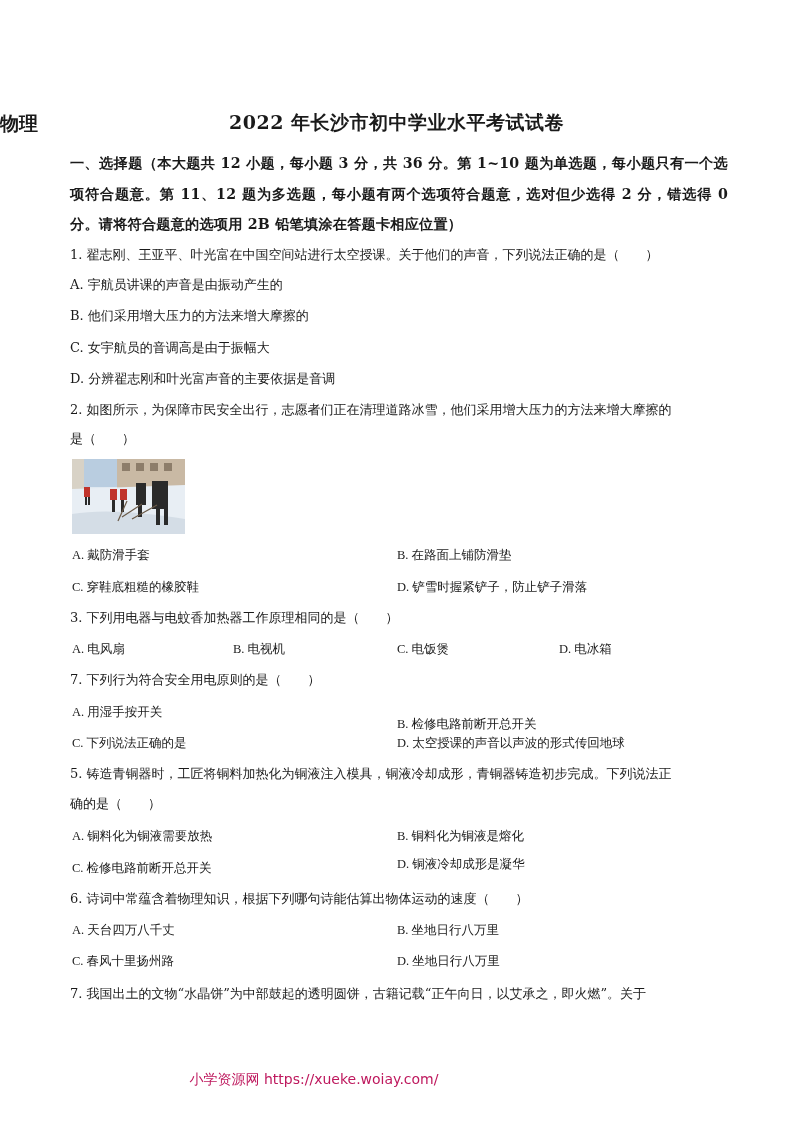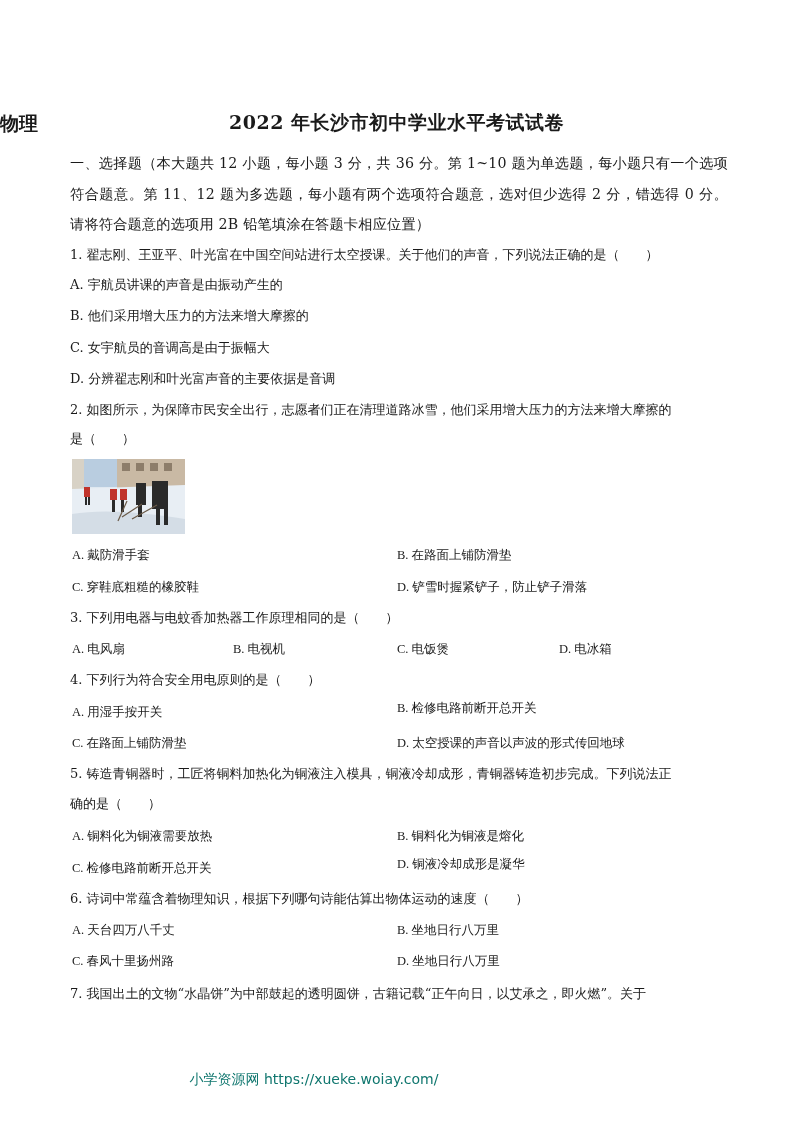--- a/index.html
+++ b/index.html
@@ -11,35 +11,35 @@
     .title {
       position: absolute; left: 0; width: 793px; top: 71px;
       text-align: center; font-weight: bold; font-size: 19px; letter-spacing: 0.5px; margin-top: 39px;
     }
     .subtitle {
       position: absolute; left: 0; width: 793px; top: 111px;
       text-align: left; font-weight: bold; font-size: 19px;
     }
     .section {
       position: absolute; left: 70px; width: 658px; top: 148px;
-      font-weight: normal; font-size: 14.2px; line-height: 30.5px;
+      font-weight: bold; font-size: 14.2px; line-height: 30.5px;
       text-align: justify; letter-spacing: 0.2px;
     }
     .line {
       position: absolute; left: 70px; font-size: 13px; white-space: nowrap;
       line-height: 16px;
     }
     .opt { position: absolute; font-size: 12.5px; white-space: nowrap; line-height: 16px; font-family: Liberation Serif, serif; }
     .photo {
       position: absolute; left: 72px; top: 459px; width: 113px; height: 75px;
       overflow: hidden; background: #c9d6e3;
     }
     .footer {
       position: absolute; left: 0; width: 628px; top: 1071px; text-align: center;
-      font-family: "DejaVu Sans", "Liberation Sans", sans-serif; font-size: 14px; color: #0f766e;
+      font-family: "DejaVu Sans", "Liberation Sans", sans-serif; font-size: 14px; color: #be185d;
     }
   </style>
 </head>
 <body>
 
 <div class="title">2022 年长沙市初中学业水平考试试卷</div>
 <div class="subtitle">物理</div>
 
 <div class="section">一、选择题（本大题共 12 小题，每小题 3 分，共 36 分。第 1~10 题为单选题，每小题只有一个选项符合题意。第 11、12 题为多选题，每小题有两个选项符合题意，选对但少选得 2 分，错选得 0 分。请将符合题意的选项用 2B 铅笔填涂在答题卡相应位置）</div>
 
@@ -92,24 +92,24 @@
 <div class="opt" style="left:397px;top:547px">B. 在路面上铺防滑垫</div>
 <div class="opt" style="left:72px;top:579px">C. 穿鞋底粗糙的橡胶鞋</div>
 <div class="opt" style="left:397px;top:579px">D. 铲雪时握紧铲子，防止铲子滑落</div>
 
 <div class="line" style="top:610px">3. 下列用电器与电蚊香加热器工作原理相同的是（　　）</div>
 <div class="opt" style="left:72px;top:641px">A. 电风扇</div>
 <div class="opt" style="left:233px;top:641px">B. 电视机</div>
 <div class="opt" style="left:397px;top:641px">C. 电饭煲</div>
 <div class="opt" style="left:559px;top:641px">D. 电冰箱</div>
 
-<div class="line" style="top:672px">4. 下列行为符合安全用电原则的是（　　）</div>
+<div class="line" style="top:672px">7. 下列行为符合安全用电原则的是（　　）</div>
 <div class="opt" style="left:72px;top:704px">A. 用湿手按开关</div>
-<div class="opt" style="left:397px;top:700px">B. 检修电路前断开总开关</div>
-<div class="opt" style="left:72px;top:735px">C. 在路面上铺防滑垫</div>
+<div class="opt" style="left:397px;top:716px">B. 检修电路前断开总开关</div>
+<div class="opt" style="left:72px;top:735px">C. 下列说法正确的是</div>
 <div class="opt" style="left:397px;top:735px">D. 太空授课的声音以声波的形式传回地球</div>
 
 <div class="line" style="top:766px">5. 铸造青铜器时，工匠将铜料加热化为铜液注入模具，铜液冷却成形，青铜器铸造初步完成。下列说法正</div>
 <div class="line" style="top:796px">确的是（　　）</div>
 <div class="opt" style="left:72px;top:828px">A. 铜料化为铜液需要放热</div>
 <div class="opt" style="left:397px;top:828px">B. 铜料化为铜液是熔化</div>
 <div class="opt" style="left:72px;top:860px">C. 检修电路前断开总开关</div>
 <div class="opt" style="left:397px;top:856px">D. 铜液冷却成形是凝华</div>
 
 <div class="line" style="top:891px">6. 诗词中常蕴含着物理知识，根据下列哪句诗能估算出物体运动的速度（　　）</div>

